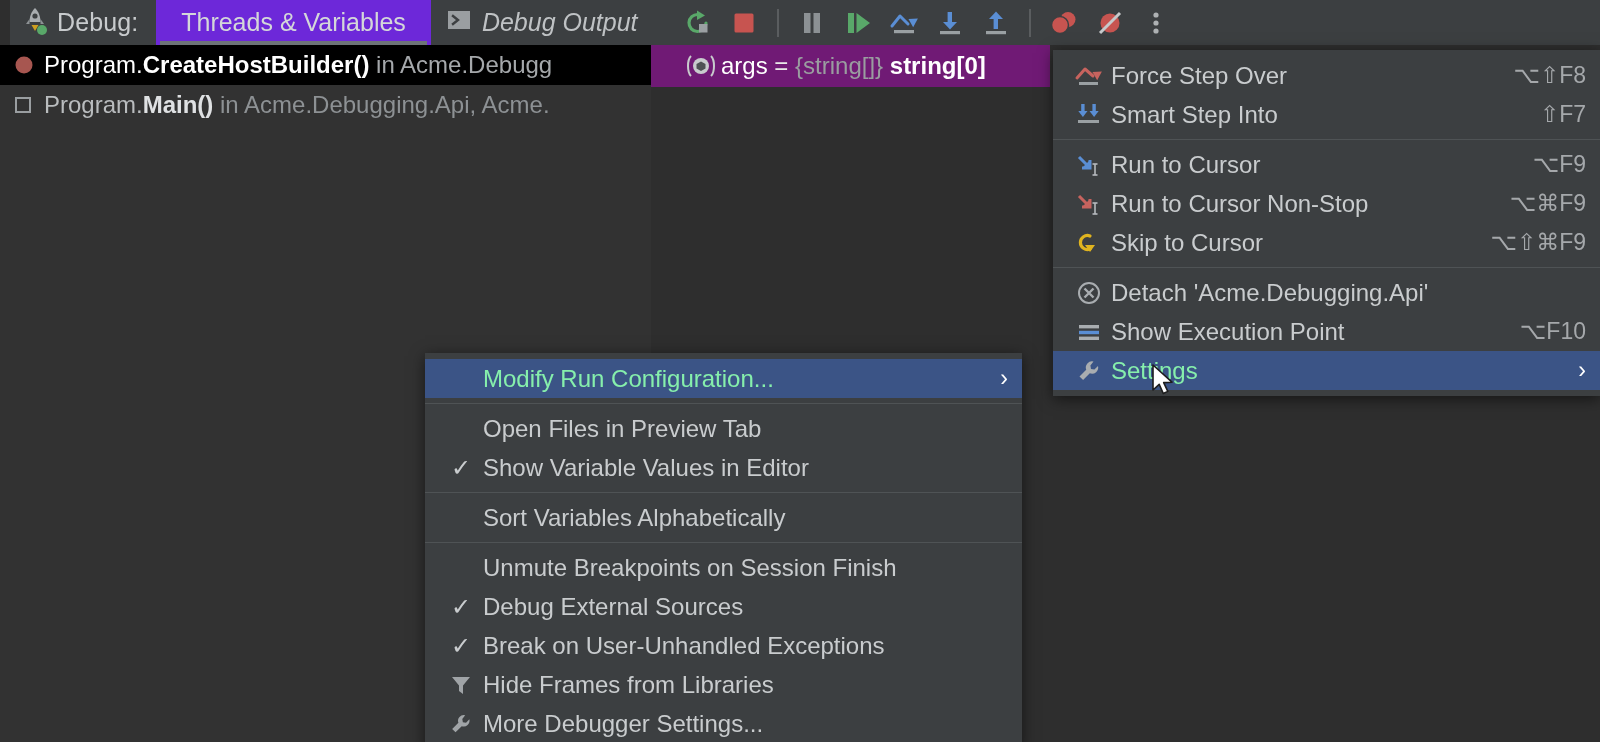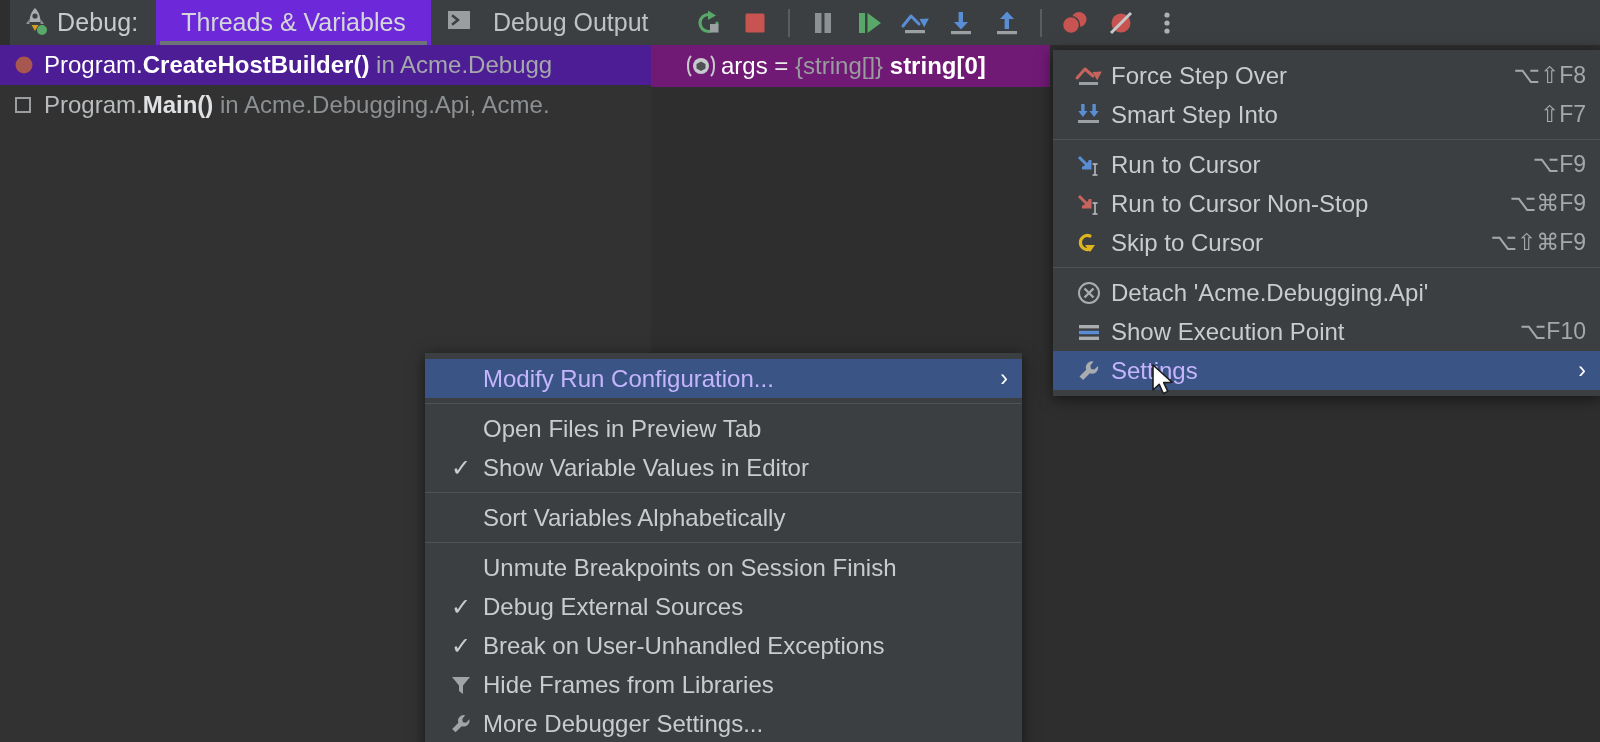--- a/index.html
+++ b/index.html
@@ -29,38 +29,38 @@
   .tab {
     height: 45px; display: flex; align-items: center; justify-content: center;
     padding: 0 25px; color: #bfc2c4; font-size: 25px; position: relative;
     cursor: default;
   }
   .tab.active { background: #6d28d9; color: #d4d7d9; }
   .tab.active::after {
     content: ""; position: absolute; left: 4px; right: 4px; bottom: 0;
     height: 4px; background: #6e7478;
   }
-  .tab.with-icon { gap: 22px; padding-left: 16px; }
+  .tab.with-icon { gap: 11px; padding-left: 16px; font-style: italic; }
   .tb-spacer { width: 12px; }
   .tb-btn {
     width: 46px; height: 45px; display: flex; align-items: center; justify-content: center;
     cursor: default;
   }
   .tb-sep { width: 2px; height: 28px; background: #5a5d5f; margin: 0 10px; }
 
   
   .frames {
     position: absolute; left: 0; top: 45px; width: 651px; height: 697px;
     background: #323232;
   }
   .frame-row {
     height: 40px; display: flex; align-items: center; gap: 0;
     padding-left: 14px; white-space: nowrap; overflow: hidden;
   }
-  .frame-row.selected { background: #4c1d95; }
+  .frame-row.selected { background: #000000; }
   .frame-icon { width: 30px; flex: 0 0 30px; display: flex; align-items: center; justify-content: flex-start; }
   .frame-text { font-size: 24px; color: #d6d6d6; }
   .frame-text .fn { font-weight: bold; color: #ffffff; }
   .frame-row.selected .frame-text { color: #ffffff; }
   .frame-text .dim { color: #a5a8ab; }
   .frame-row:not(.selected) .frame-text { color: #b9bcbe; }
   .frame-row:not(.selected) .frame-text .fn { color: #dfe1e3; }
   .frame-row:not(.selected) .frame-text .dim { color: #8d9194; }
 
   
@@ -85,21 +85,21 @@
     box-shadow: 0 3px 14px rgba(0,0,0,.55);
     padding: 6px 0;
   }
   .menu-item {
     display: flex; align-items: center; height: 39px;
     padding: 0 14px 0 14px; cursor: default; white-space: nowrap;
   }
   .menu-item.sel { background: #3b5486; }
   .mi-icon { width: 44px; flex: 0 0 44px; display: flex; align-items: center; justify-content: center; }
   .mi-label { font-size: 24px; color: #c9ccce; flex: 1 1 auto; }
-  .menu-item.sel .mi-label { color: #c4b5fd; }
+  .menu-item.sel .mi-label { color: #86efac; }
   .mi-shortcut { font-size: 23px; color: #a5a8ab; margin-left: 40px; }
   .mi-arrow { font-size: 23px; color: #c9ccce; margin-left: 28px; }
   .menu-item.sel .mi-arrow { color: #ffffff; }
   .menu-sep { height: 1px; background: #4f5355; margin: 5px 0; }
 
   
   #menu-stepping { left: 1053px; top: 50px; width: 547px; }
   
   #menu-settings { left: 425px; top: 353px; width: 597px; }
   #menu-settings .mi-icon { width: 44px; flex: 0 0 44px; }

